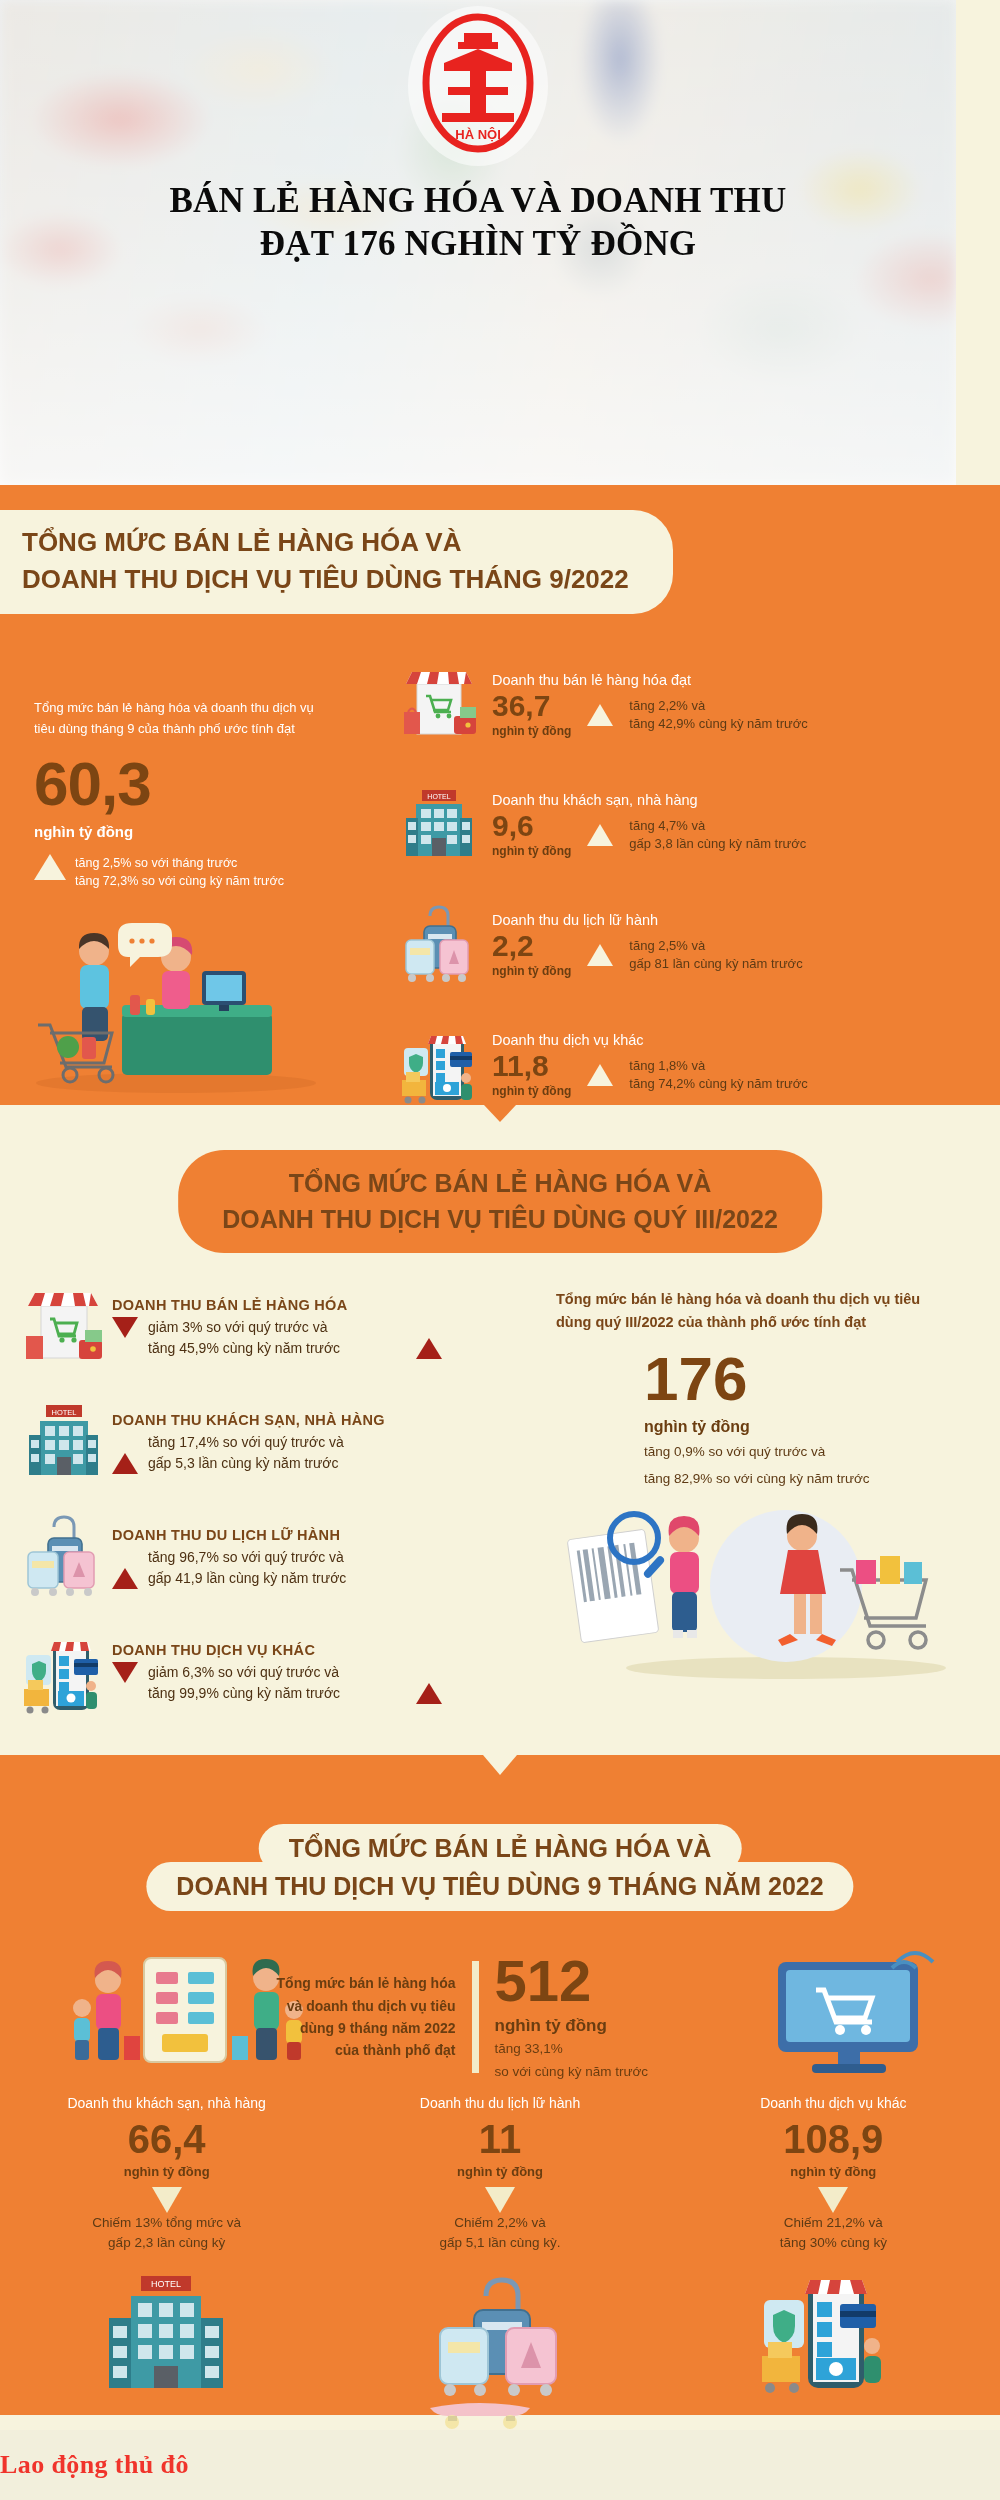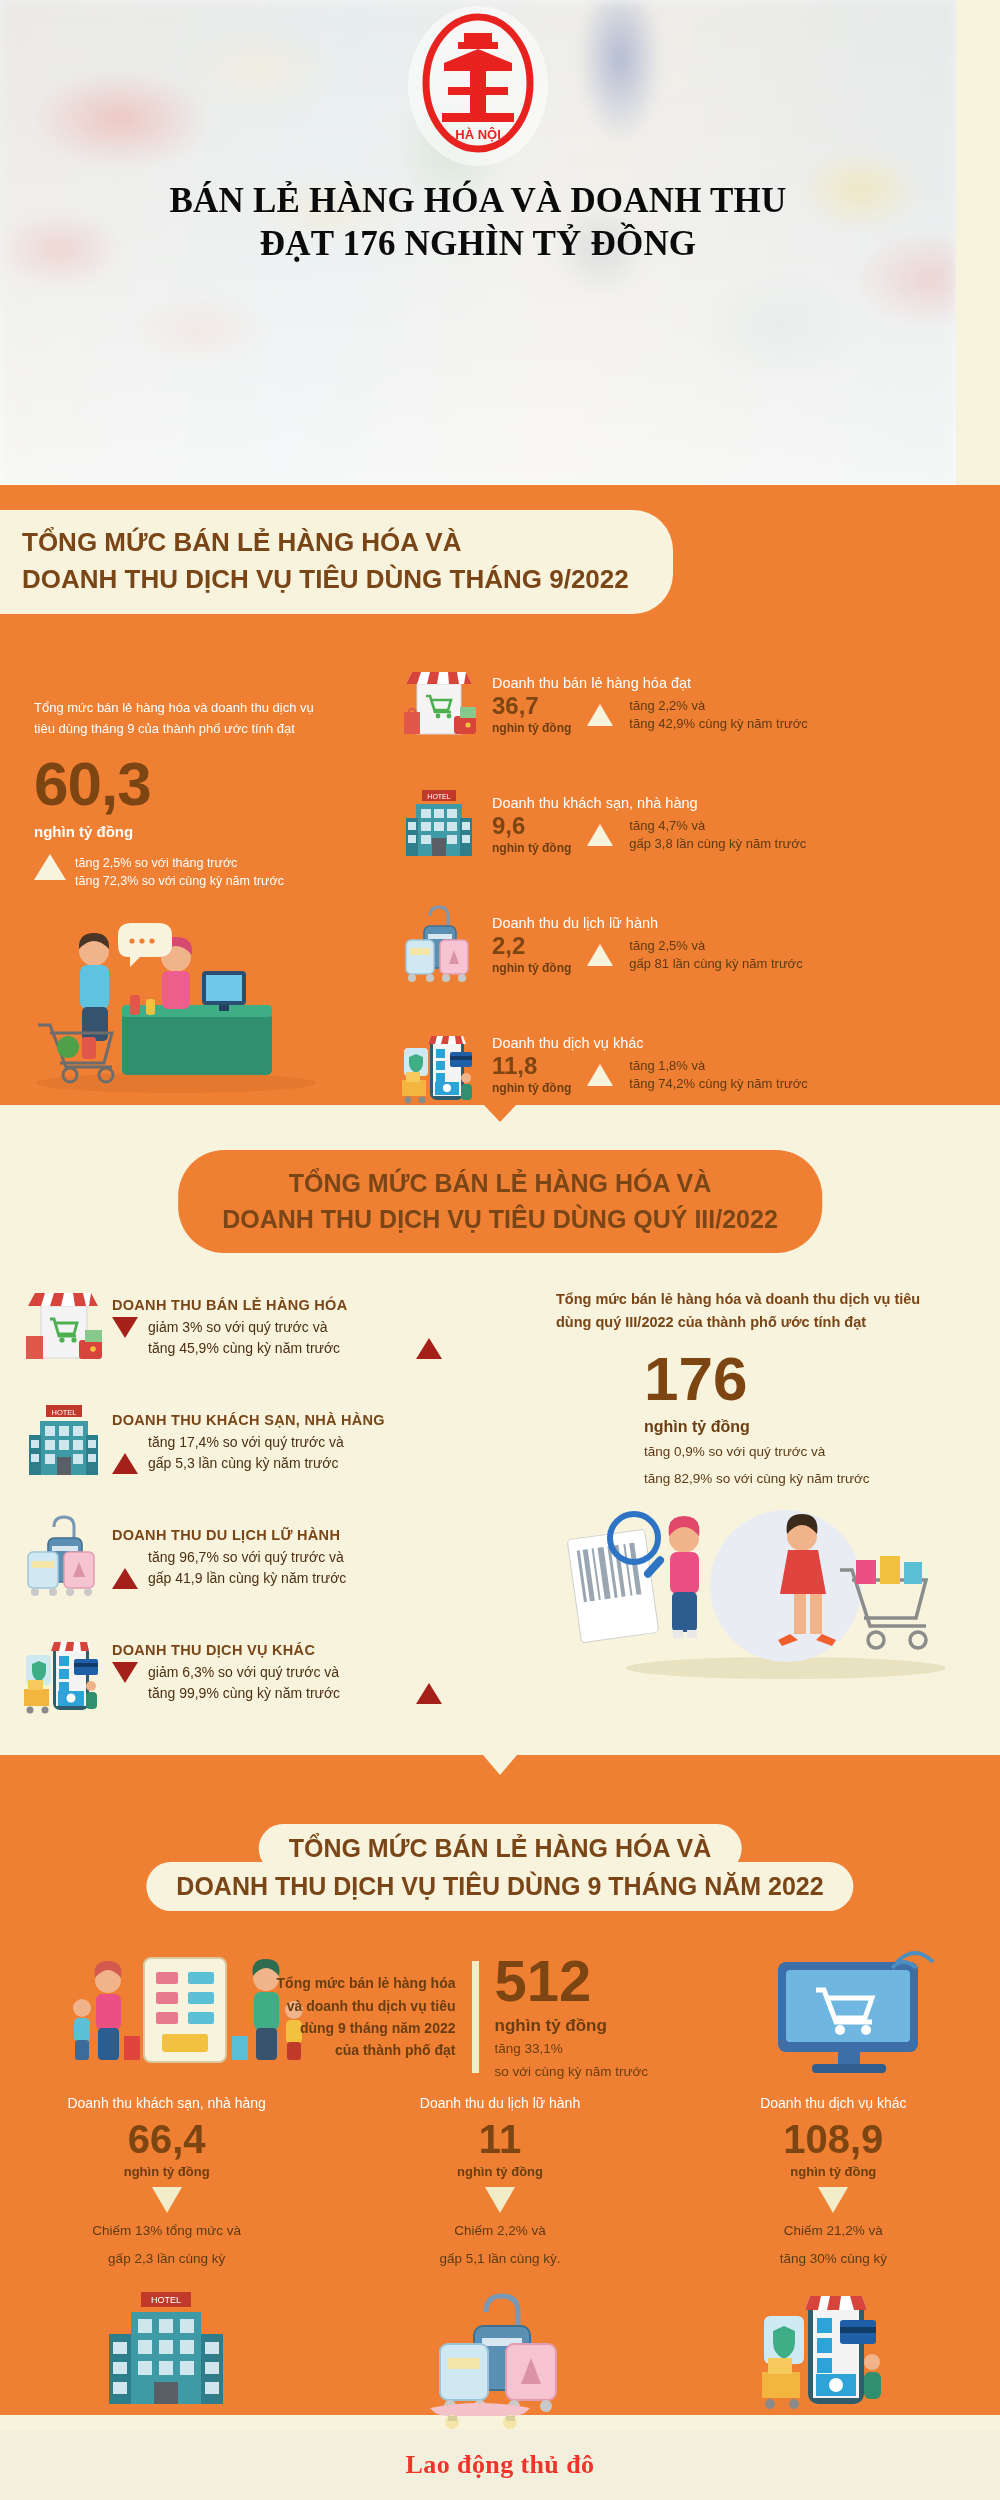--- a/index.html
+++ b/index.html
@@ -84,21 +84,21 @@
   .tri-up-red{width:0;height:0;border-left:13px solid transparent;border-right:13px solid transparent;border-bottom:21px solid #a52018;flex:none;}
   .tri-down-red{width:0;height:0;border-left:13px solid transparent;border-right:13px solid transparent;border-top:21px solid #a52018;flex:none;}
   .tri-down-cream{width:0;height:0;border-left:15px solid transparent;border-right:15px solid transparent;border-top:26px solid #f3ecc9;margin:8px auto 0;}
 
   .s1-rows{position:absolute;left:400px;top:160px;width:580px;}
   .s1-row{display:flex;align-items:center;gap:14px;height:120px;}
   .s1-row .ic{width:78px;height:86px;flex:none;position:relative;}
   .s1-row .body{flex:1;}
   .s1-row .lbl{color:#fff;font-size:14.5px;font-weight:500;margin-bottom:3px;}
   .s1-row .num-line{display:flex;align-items:center;gap:16px;}
-  .s1-row .num{color:#7d4512;font-weight:bold;font-size:24px;line-height:1;}
+  .s1-row .num{color:#7d4512;font-weight:bold;font-size:30px;line-height:1;}
   .s1-row .unit{color:#6b3d10;font-weight:bold;font-size:12px;margin-top:3px;}
   .s1-row .note{color:#5e3a14;font-size:13px;line-height:1.38;}
 
   
   .sec2{position:relative;width:1000px;height:650px;background:#f7f3dd;}
   .notch-down-orange{
     position:absolute;left:50%;top:0;transform:translateX(-50%);
     width:0;height:0;border-left:16px solid transparent;border-right:16px solid transparent;border-top:17px solid #ef8033;
   }
   .pill{
@@ -139,24 +139,24 @@
   .s3-divider{width:7px;height:112px;background:#f3ecc9;margin:0 16px;}
   .s3-512{color:#7d4512;font-weight:bold;font-size:58px;line-height:1;}
   .s3-512-unit{color:#6b3d10;font-weight:bold;font-size:17px;margin-top:6px;}
   .s3-512-note{color:#6b3d10;font-size:13.5px;line-height:1.4;margin-top:4px;}
 
   .s3-cols{position:absolute;left:0;right:0;top:2095px;display:flex;}
   .s3-col{flex:1;text-align:center;}
   .s3-col .ttl{color:#fff;font-size:14px;font-weight:500;}
   .s3-col .num{color:#7d4512;font-weight:bold;font-size:40px;line-height:1;margin-top:8px;}
   .s3-col .unit{color:#6b3d10;font-weight:bold;font-size:13px;margin-top:5px;}
-  .s3-col .note{color:#5e3a14;font-size:13.5px;line-height:1.45;margin-top:8px;}
+  .s3-col .note{color:#5e3a14;font-size:13.5px;line-height:1.45;}
 
   
-  .footer{position:absolute;left:0;bottom:0;width:1000px;height:70px;background:#f2efdc;display:flex;align-items:center;justify-content:center;}
+  .footer{position:absolute;left:0;bottom:0;width:1000px;height:70px;background:#f2efdc;display:flex;align-items:center;justify-content:flex-start;}
   .footer .brand{color:#f0342b;font-weight:bold;font-size:26px;letter-spacing:.4px;font-family:"Liberation Serif", serif;}
 
   .abs{position:absolute;}
 </style>
 </head>
 <body>
 
 <div class="page">
 
   <div class="hero">

